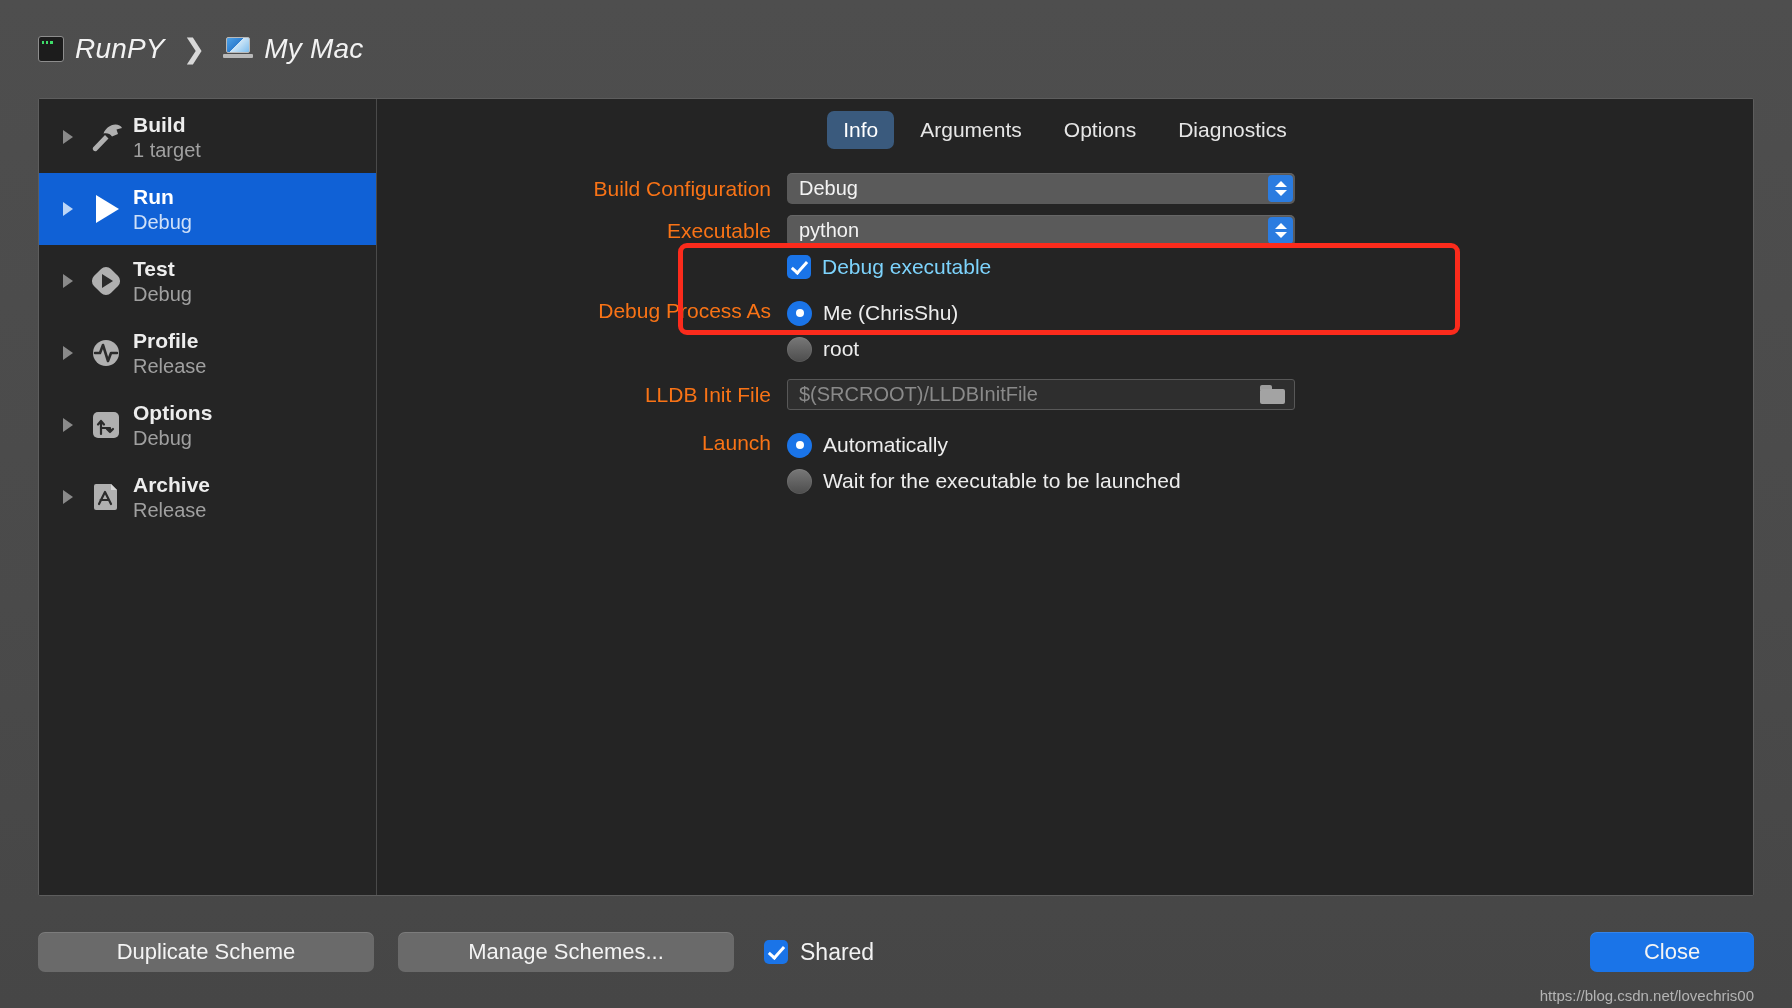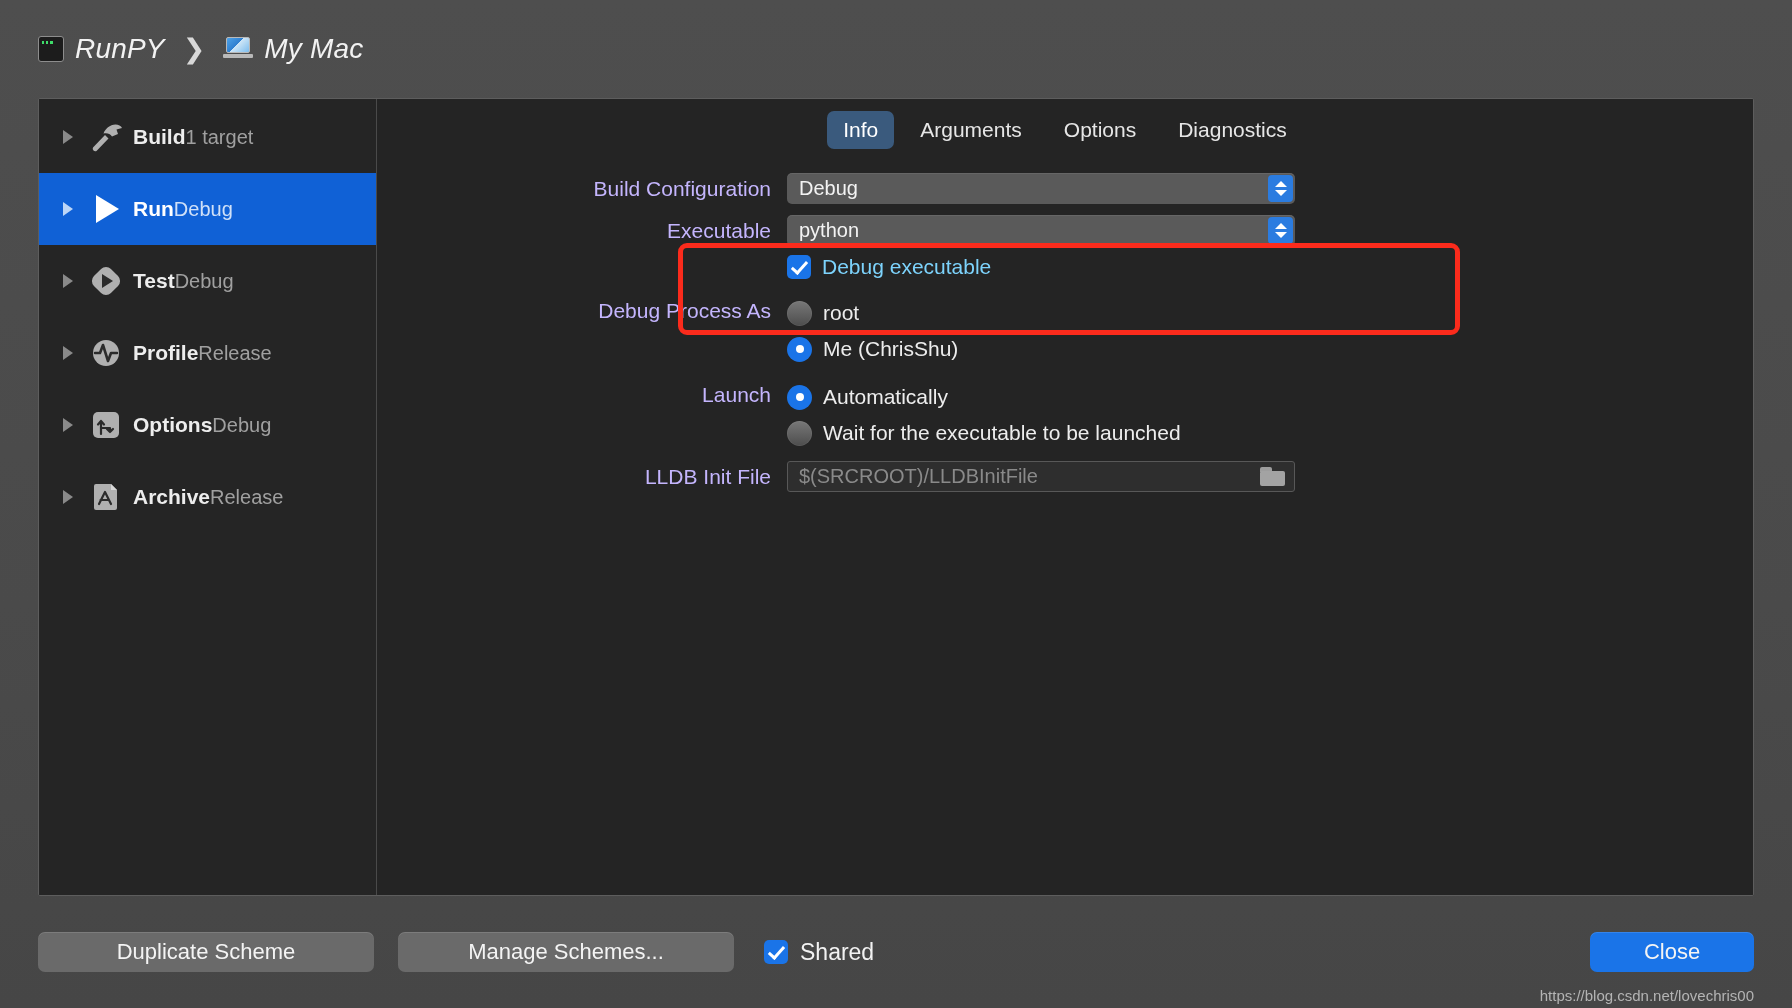--- a/index.html
+++ b/index.html
@@ -163,21 +163,21 @@
   }
   .scheme-icon {
     width: 46px;
     flex: 0 0 46px;
     display: flex;
     justify-content: center;
     align-items: center;
   }
   .scheme-text {
     display: flex;
-    flex-direction: row;
+    flex-direction: column;
     justify-content: center;
     margin-left: 4px;
   }
   .scheme-name {
     font-size: 21px;
     font-weight: bold;
     color: #ededed;
     line-height: 25px;
   }
   .scheme-sub {
@@ -223,21 +223,21 @@
   .row {
     display: flex;
     align-items: flex-start;
     margin-bottom: 10px;
   }
   .row-label {
     width: 410px;
     flex: 0 0 410px;
     text-align: right;
     font-size: 21px;
-    color: #c4b5fd;
+    color: #f97316;
     padding-right: 16px;
     box-sizing: border-box;
     line-height: 32px;
   }
   .row-field {
     flex: 1 1 auto;
     min-width: 0;
   }
 
   
@@ -632,53 +632,53 @@
                 <span class="checkbox"></span>
                 <span class="check-label">Debug executable</span>
               </div>
             </div>
           </div>
 
           <div class="row" style="margin-bottom:12px;">
             <div class="row-label">Debug Process As</div>
             <div class="row-field">
               <div class="radio-line">
+                <span class="radio on"></span>
+                <span class="radio-label">Me (ChrisShu)</span>
+              </div>
+              <div class="radio-line">
                 <span class="radio off"></span>
                 <span class="radio-label">root</span>
-              </div>
-              <div class="radio-line">
-                <span class="radio on"></span>
-                <span class="radio-label">Me (ChrisShu)</span>
-              </div>
-            </div>
-          </div>
-
-          <div class="row">
-            <div class="row-label">Launch</div>
-            <div class="row-field">
-              <div class="radio-line">
-                <span class="radio on"></span>
-                <span class="radio-label">Automatically</span>
-              </div>
-              <div class="radio-line">
-                <span class="radio off"></span>
-                <span class="radio-label">Wait for the executable to be launched</span>
               </div>
             </div>
           </div>
 
           <div class="row" style="margin-bottom:16px;">
             <div class="row-label">LLDB Init File</div>
             <div class="row-field">
               <div class="textfield">
                 <span class="ph">$(SRCROOT)/LLDBInitFile</span>
                 <span class="folder-icon">
                   <span class="tab-top"></span>
                     <span class="bodyf"></span>
                 </span>
+              </div>
+            </div>
+          </div>
+
+          <div class="row">
+            <div class="row-label">Launch</div>
+            <div class="row-field">
+              <div class="radio-line">
+                <span class="radio on"></span>
+                <span class="radio-label">Automatically</span>
+              </div>
+              <div class="radio-line">
+                <span class="radio off"></span>
+                <span class="radio-label">Wait for the executable to be launched</span>
               </div>
             </div>
           </div>
 
         </div>
       </div>
     </div>
   </div>
 
   <div class="footer">

